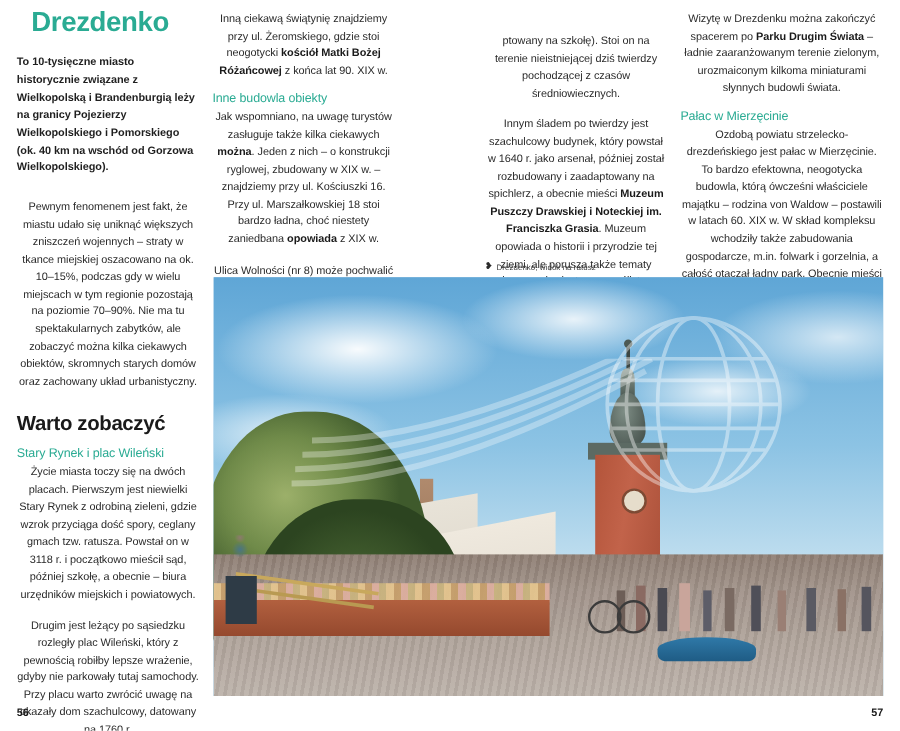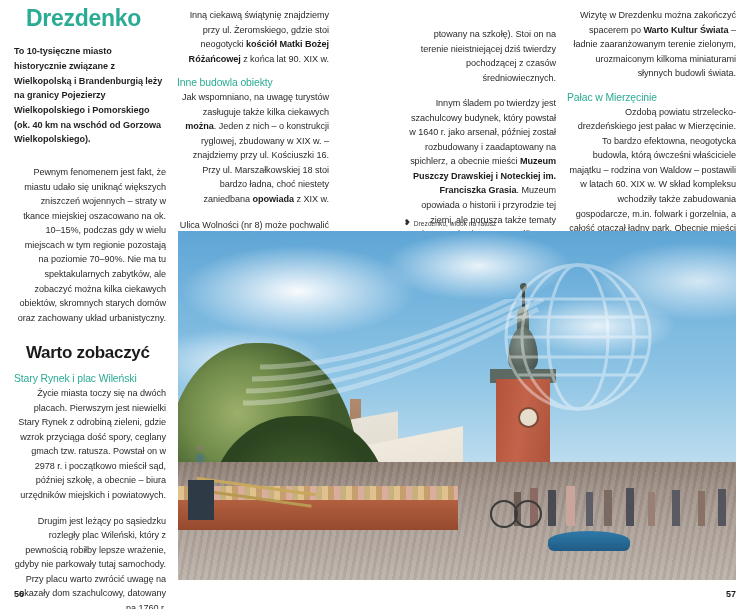--- a/index.html
+++ b/index.html
@@ -52,37 +52,37 @@
     font-weight: bold;
     line-height: 1.62;
     color: #1f1f1f;
     margin: 0 0 18px 0;
     letter-spacing: -0.05px;
   }
   .section-title {
     font-size: 17px;
     font-weight: bold;
     color: #1a1a1a;
-    margin: 18px 0 7px 12px;
+    margin: 18px 0 7px 0;
     letter-spacing: -0.3px;
   }
   .sub-title {
     font-size: 10.4px;
     font-weight: normal;
     color: #2aab93;
     margin: 10px 0 2px 0;
     letter-spacing: -0.1px;
   }
   p.body {
     font-size: 9.1px;
     line-height: 1.60;
     color: #2b2b2b;
     margin: 0 0 11px 0;
     letter-spacing: -0.05px;
-    text-align: right;
+    text-align: center;
   }
   p.body b { font-weight: bold; color: #1a1a1a; }
 
   
   .caption {
     position: absolute;
     left: 404px;
     top: 219px;
     width: 180px;
     font-size: 6.6px;
@@ -370,21 +370,21 @@
 
 <div class="page">
 
   <div class="col col-1">
     <h1 class="title">Drezdenko</h1>
     <p class="lead">To 10-tysięczne miasto historycznie związane z Wielkopolską i Brandenburgią leży na granicy Pojezierzy Wielkopolskiego i Pomorskiego (ok. 40 km na wschód od Gorzowa Wielkopolskiego).</p>
     <p class="body">Pewnym fenomenem jest fakt, że miastu udało się uniknąć większych zniszczeń wojennych – straty w tkance miejskiej oszacowano na ok. 10–15%, podczas gdy w wielu miejscach w tym regionie pozostają na poziomie 70–90%. Nie ma tu spektakularnych zabytków, ale zobaczyć można kilka ciekawych obiektów, skromnych starych domów oraz zachowany układ urbanistyczny.</p>
 
     <h2 class="section-title">Warto zobaczyć</h2>
     <h3 class="sub-title">Stary Rynek i plac Wileński</h3>
-    <p class="body">Życie miasta toczy się na dwóch placach. Pierwszym jest niewielki Stary Rynek z odrobiną zieleni, gdzie wzrok przyciąga dość spory, ceglany gmach tzw. ratusza. Powstał on w 2978 r. i początkowo mieścił sąd, później szkołę, a obecnie – biura urzędników miejskich i powiatowych.</p>
+    <p class="body">Życie miasta toczy się na dwóch placach. Pierwszym jest niewielki Stary Rynek z odrobiną zieleni, gdzie wzrok przyciąga dość spory, ceglany gmach tzw. ratusza. Powstał on w 3118 r. i początkowo mieścił sąd, później szkołę, a obecnie – biura urzędników miejskich i powiatowych.</p>
     <p class="body">Drugim jest leżący po sąsiedzku rozległy plac Wileński, który z pewnością robiłby lepsze wrażenie, gdyby nie parkowały tutaj samochody. Przy placu warto zwrócić uwagę na okazały dom szachulcowy, datowany na 1760 r.</p>
 
   </div>
 
   <div class="col col-2">
     <p class="body"><span>Inną ciekawą świątynię znajdziemy przy ul. Żeromskiego, gdzie stoi neogotycki </span><b>kościół Matki Bożej Różańcowej</b><span> z końca lat 90. XIX w.</span></p>
 
     <h3 class="sub-title">Inne budowla obiekty</h3>
 
     <p class="body"><span>Jak wspomniano, na uwagę turystów zasługuje także kilka ciekawych </span><b>można</b><span>. Jeden z nich – o konstrukcji ryglowej, zbudowany w XIX w. – znajdziemy przy ul. Kościuszki 16. Przy ul. Marszałkowskiej 18 stoi bardzo ładna, choć niestety zaniedbana </span><b>opowiada</b><span> z XIX w.</span></p>
@@ -394,21 +394,21 @@
 
   <div class="col col-3">
     <p class="body">ptowany na szkołę). Stoi on na terenie nieistniejącej dziś twierdzy pochodzącej z czasów średniowiecznych.</p>
 
     <p class="body"><span>Innym śladem po twierdzy jest szachulcowy budynek, który powstał w 1640 r. jako arsenał, później został rozbudowany i zaadaptowany na spichlerz, a obecnie mieści </span><b>Muzeum Puszczy Drawskiej i Noteckiej im. Franciszka Grasia</b><span>. Muzeum opowiada o historii i przyrodzie tej ziemi, ale porusza także tematy związane z łowiectwem, myślistwem oraz pszczelarstwem.</span></p>
 
     <p class="body"><span>Po sąsiedzku z kolei dostrzeżemy okazałą </span><b>bramę forteczną</b><span> („Holm”), która stanowi jeszcze jedną pozostałość po wspomnianej warowni.</span></p>
   </div>
 
   <div class="col col-4">
-    <p class="body"><span>Wizytę w Drezdenku można zakończyć spacerem po </span><b>Warto Kultur Świata</b><span> – ładnie zaaranżowanym terenie zielonym, urozmaiconym kilkoma miniaturami słynnych budowli świata.</span></p>
+    <p class="body"><span>Wizytę w Drezdenku można zakończyć spacerem po </span><b>Parku Drugim Świata</b><span> – ładnie zaaranżowanym terenie zielonym, urozmaiconym kilkoma miniaturami słynnych budowli świata.</span></p>
 
     <h3 class="sub-title">Pałac w Mierzęcinie</h3>
     <p class="body">Ozdobą powiatu strzelecko-drezdeńskiego jest pałac w Mierzęcinie. To bardzo efektowna, neogotycka budowla, którą ówcześni właściciele majątku – rodzina von Waldow – postawili w latach 60. XIX w. W skład kompleksu wchodziły także zabudowania gospodarcze, m.in. folwark i gorzelnia, a całość otaczał ładny park. Obecnie mieści się tu luksusowy hotel ze spa i ogromną winnicą.</p>
   </div>
 
   <div class="caption">
     <span class="chev">❥</span>
     <span>Drezdenko, widok na ratusz</span>
   </div>
 

